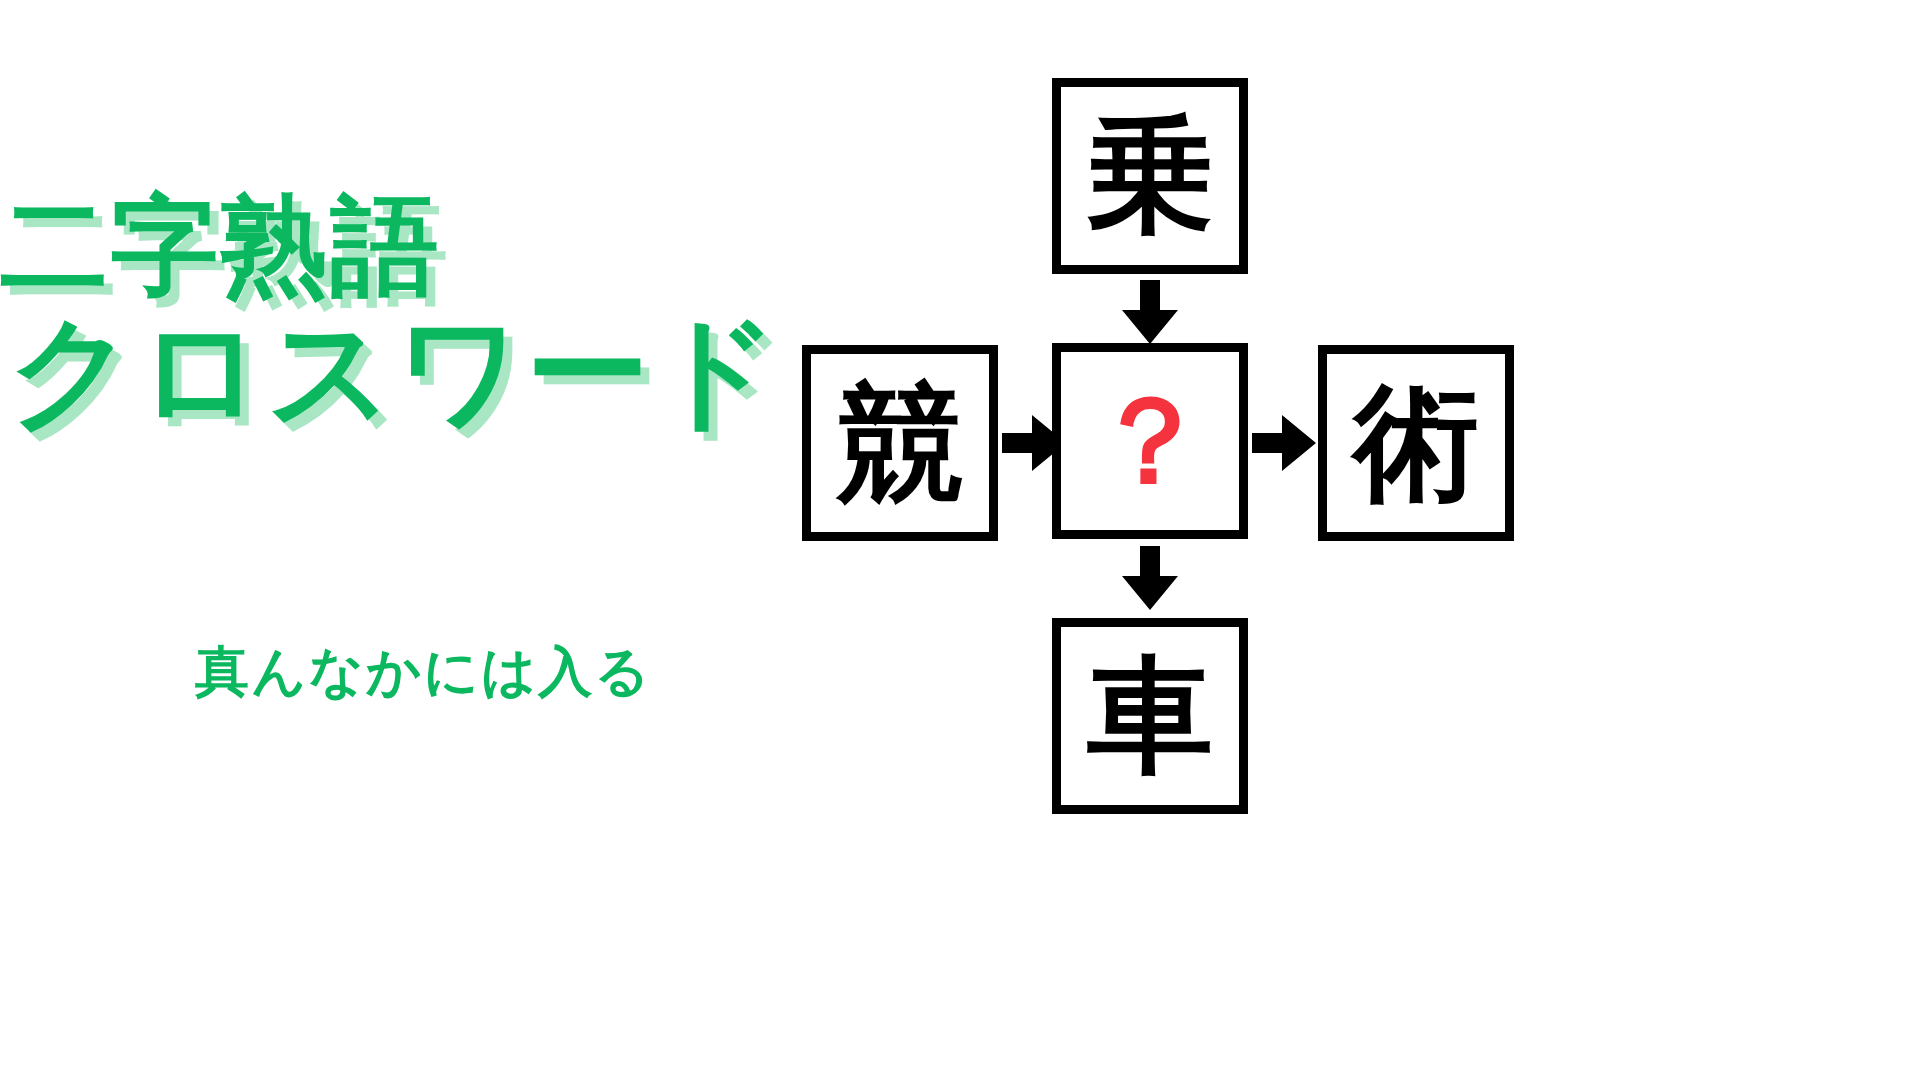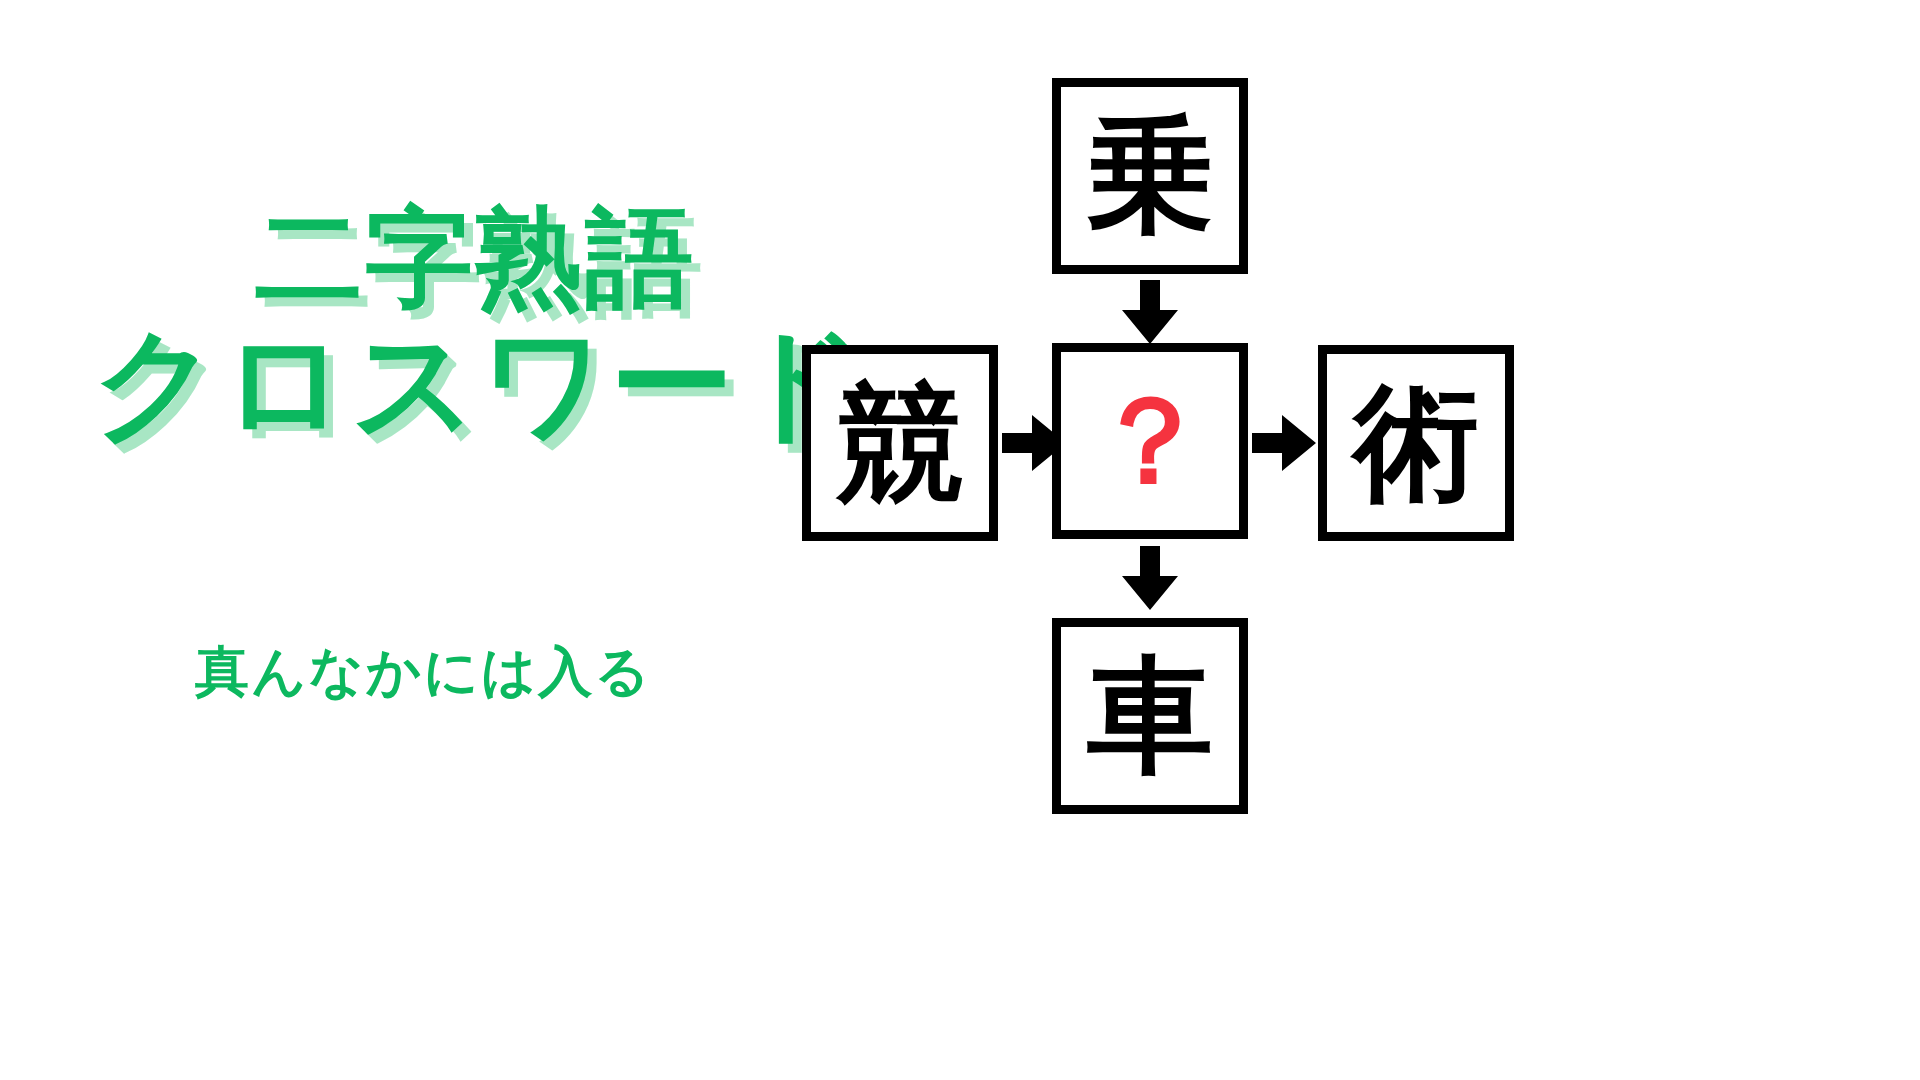--- a/index.html
+++ b/index.html
@@ -16,23 +16,23 @@
     position: relative;
     width: 1920px;
     height: 1080px;
     background: #ffffff;
   }
 
   
   .title-block {
     position: absolute;
     left: 0px;
-    top: 200px;
+    top: 188px;
     width: 950px;
-    text-align: center;
+    text-align: left;
   }
 
   .title-line {
     font-weight: 700;
     color: #0CB85F;
     line-height: 1.08;
     letter-spacing: 0.02em;
     text-shadow: 9px 9px 0 #A8E6C4;
     white-space: nowrap;
   }

